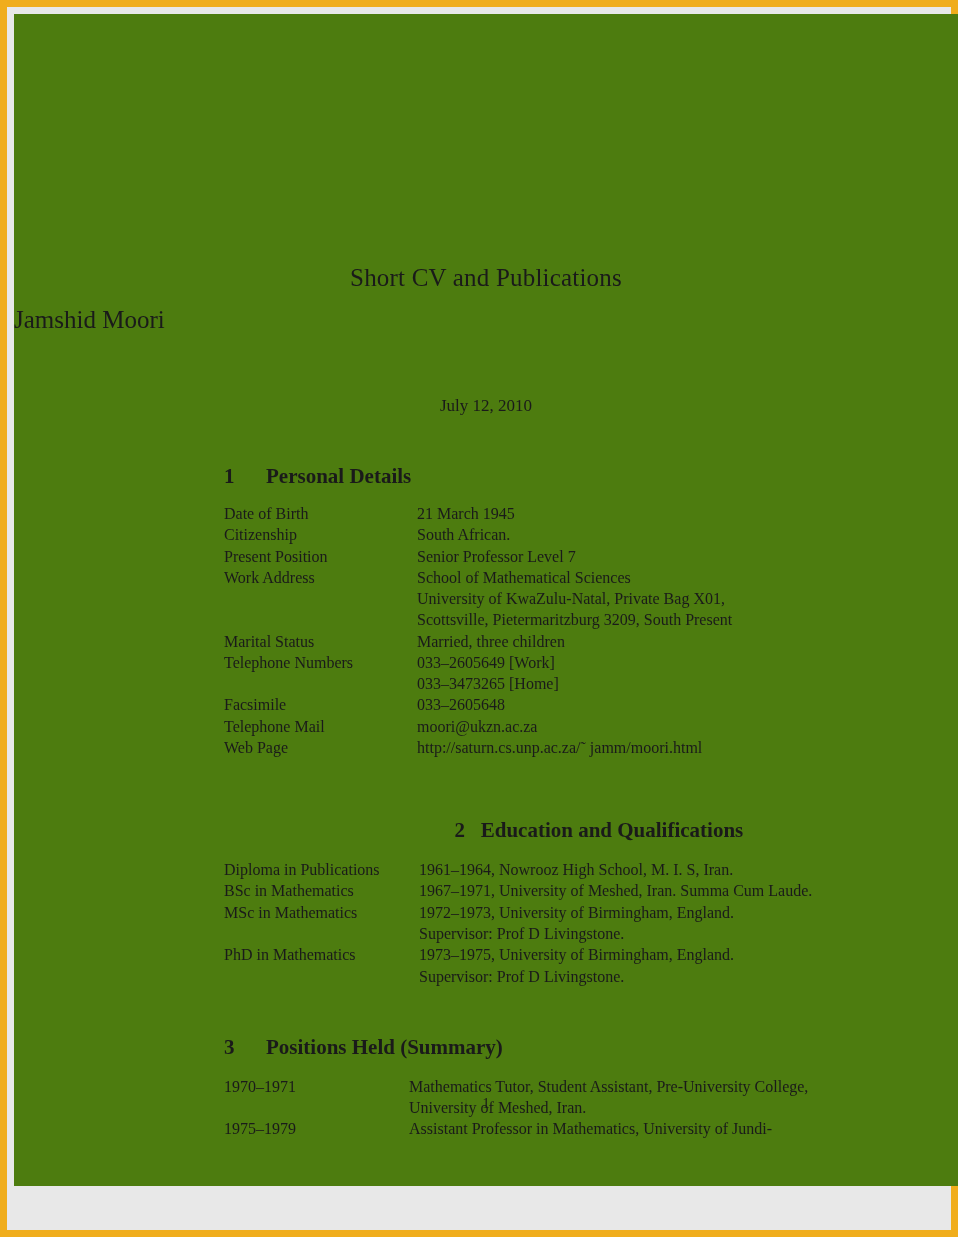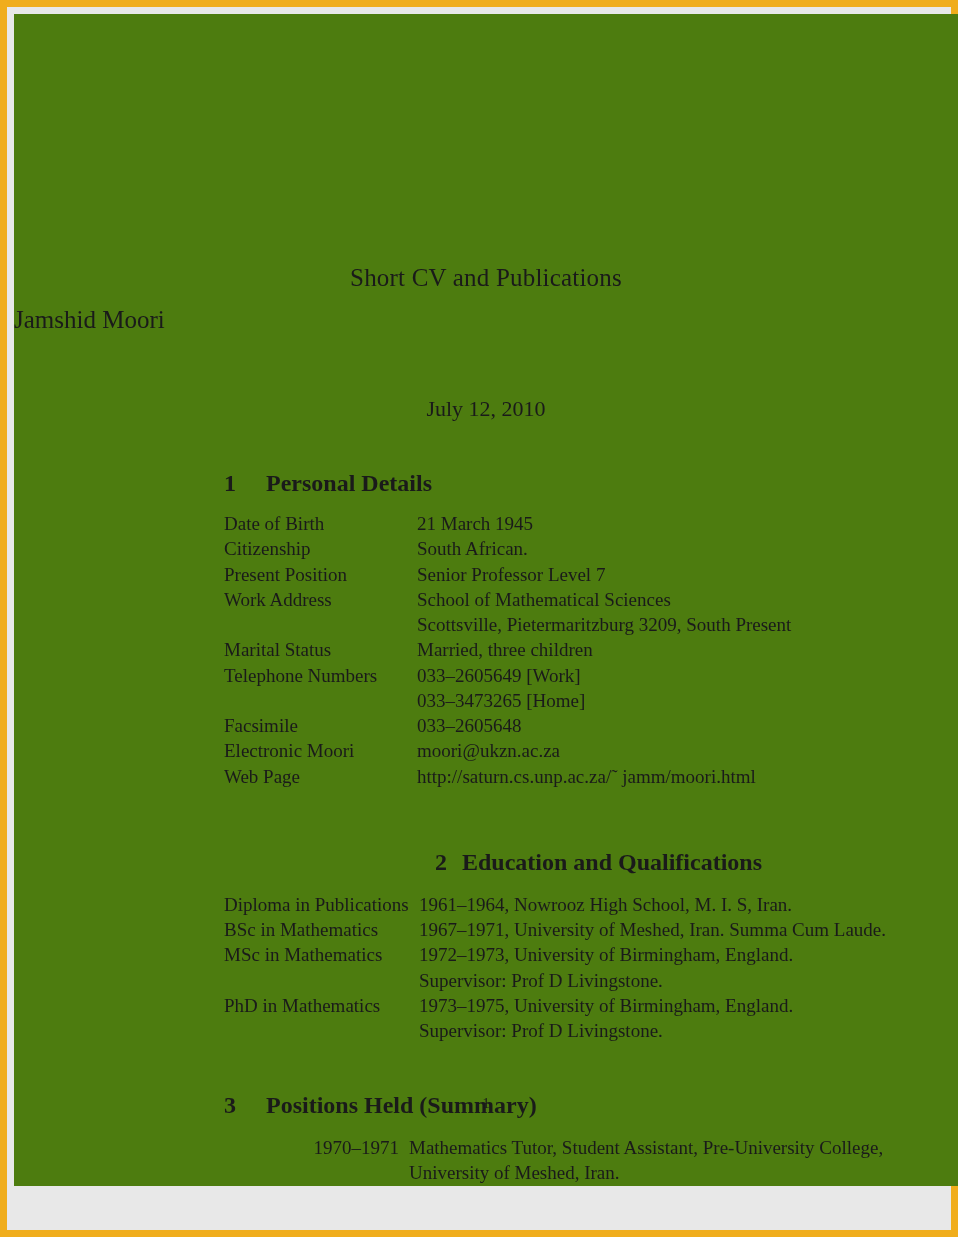--- a/index.html
+++ b/index.html
@@ -46,54 +46,54 @@
     margin-top: 250px;
     letter-spacing: 0.2px;
   }
   .doc-author {
     text-align: left;
     font-size: 25px;
     margin-top: 14px;
   }
   .doc-date {
     text-align: center;
-    font-size: 22px;
+    font-size: 17px;
     margin-top: 62px;
   }
   .section-head {
-    font-size: 24px;
+    font-size: 21px;
     font-weight: bold;
     margin-left: 210px;
     margin-top: 48px;
   }
   .section-num {
     display: inline-block;
     width: 42px;
   }
   .tbl {
     margin-left: 210px;
     margin-top: 16px;
     border-collapse: collapse;
-    font-size: 19px;
+    font-size: 16px;
     line-height: 1.33;
   }
   .tbl td {
     padding: 0;
     vertical-align: top;
   }
   .tbl td.k {
     padding-right: 10px;
     white-space: nowrap;
   }
   .tbl td.v {
     white-space: nowrap;
   }
   .col-a { width: 183px; }
   .col-b { width: 185px; }
-  .col-c { width: 175px; text-align: right; }
+  .col-c { width: 175px; }
   .sec1 { margin-top: 14px; }
   .sec2-head { margin-top: 60px; text-align: center; }
   .sec3-head { }
   .pagenum {
     position: absolute;
     top: 1081px;
     left: 0;
     width: 944px;
     text-align: center;
     font-size: 15px;
@@ -127,40 +127,44 @@
         <tr>
           <td class="k col-a">Present Position</td>
           <td class="v">Senior Professor Level 7</td>
         </tr>
         <tr>
           <td class="k col-a">Work Address</td>
           <td class="v">School of Mathematical Sciences</td>
         </tr>
         <tr>
           <td class="k col-a"></td>
+          <td class="v">University of KwaZulu-Natal, Private Bag X01,</td>
+        </tr>
+        <tr>
+          <td class="k col-a"></td>
           <td class="v">Scottsville, Pietermaritzburg 3209, South Present</td>
         </tr>
         <tr>
           <td class="k col-a">Marital Status</td>
           <td class="v">Married, three children</td>
         </tr>
         <tr>
           <td class="k col-a">Telephone Numbers</td>
           <td class="v">033–2605649 [Work]</td>
         </tr>
         <tr>
           <td class="k col-a"></td>
           <td class="v">033–3473265 [Home]</td>
         </tr>
         <tr>
           <td class="k col-a">Facsimile</td>
           <td class="v">033–2605648</td>
         </tr>
         <tr>
-          <td class="k col-a">Electronic Moori</td>
+          <td class="k col-a">Telephone Mail</td>
           <td class="v">moori@ukzn.ac.za</td>
         </tr>
         <tr>
           <td class="k col-a">Web Page</td>
           <td class="v">http://saturn.cs.unp.ac.za/˜ jamm/moori.html</td>
         </tr>
       </tbody>
         </table>
 
       <div class="section-head sec2-head">

